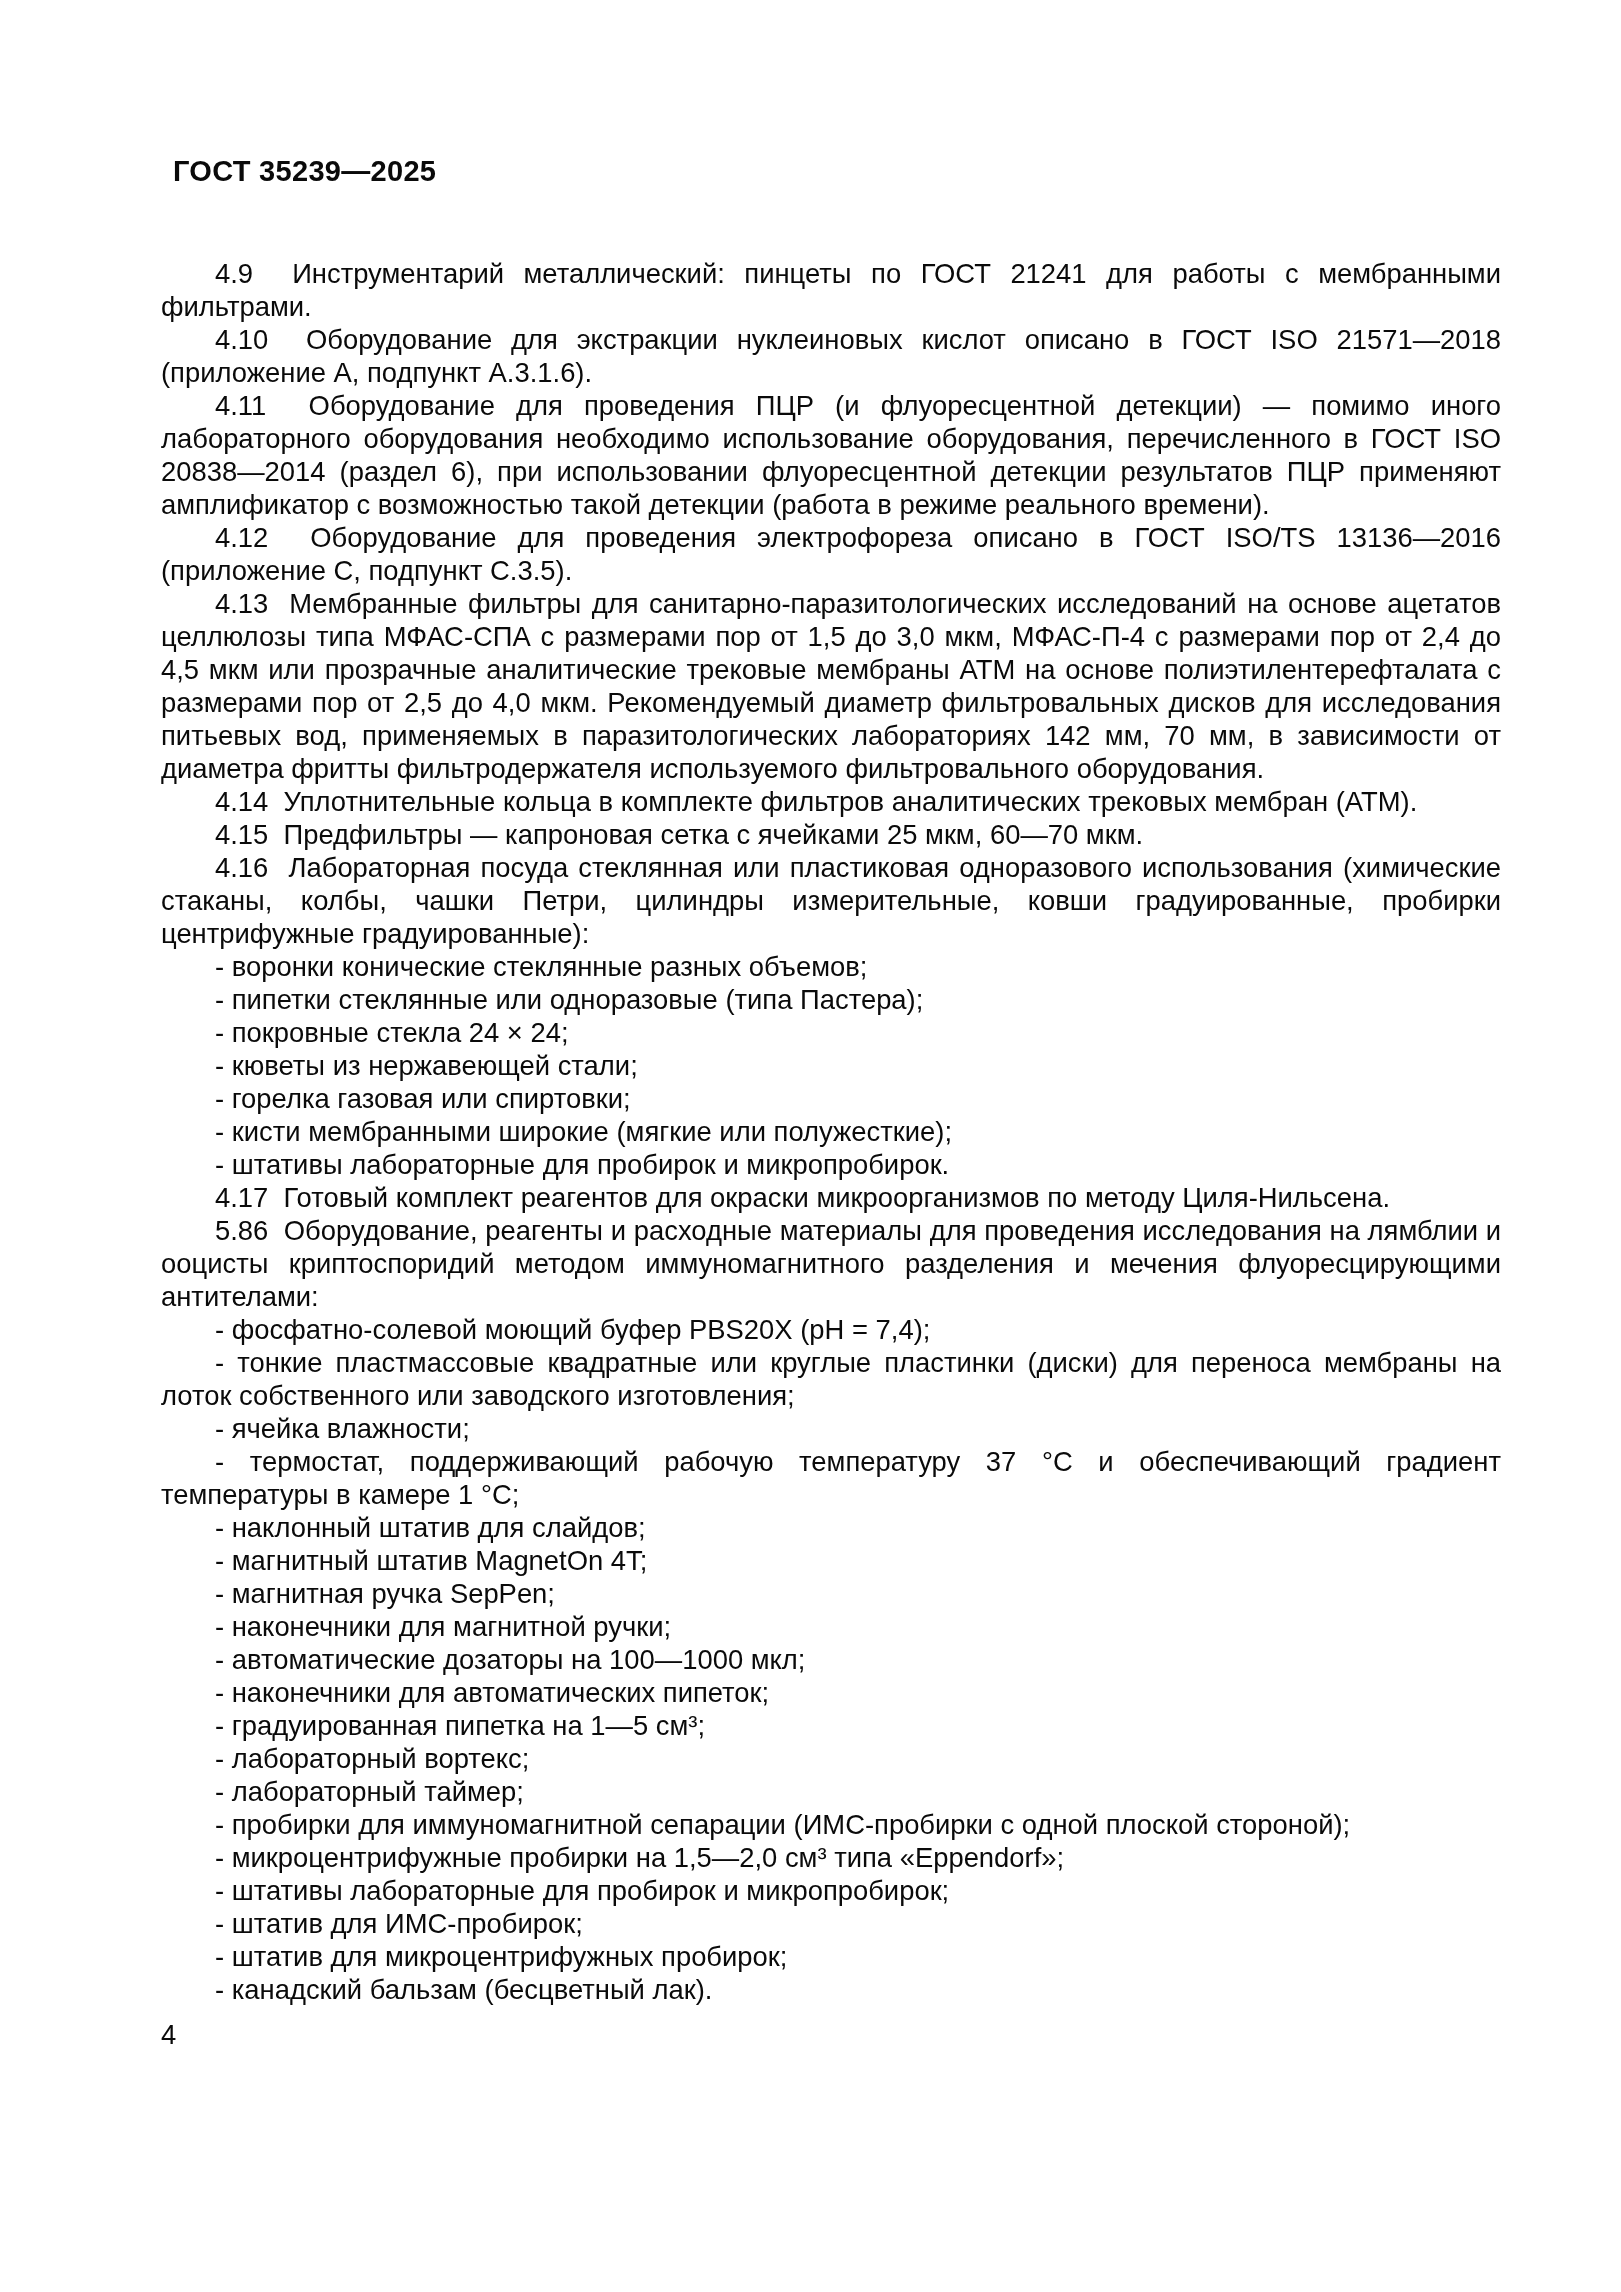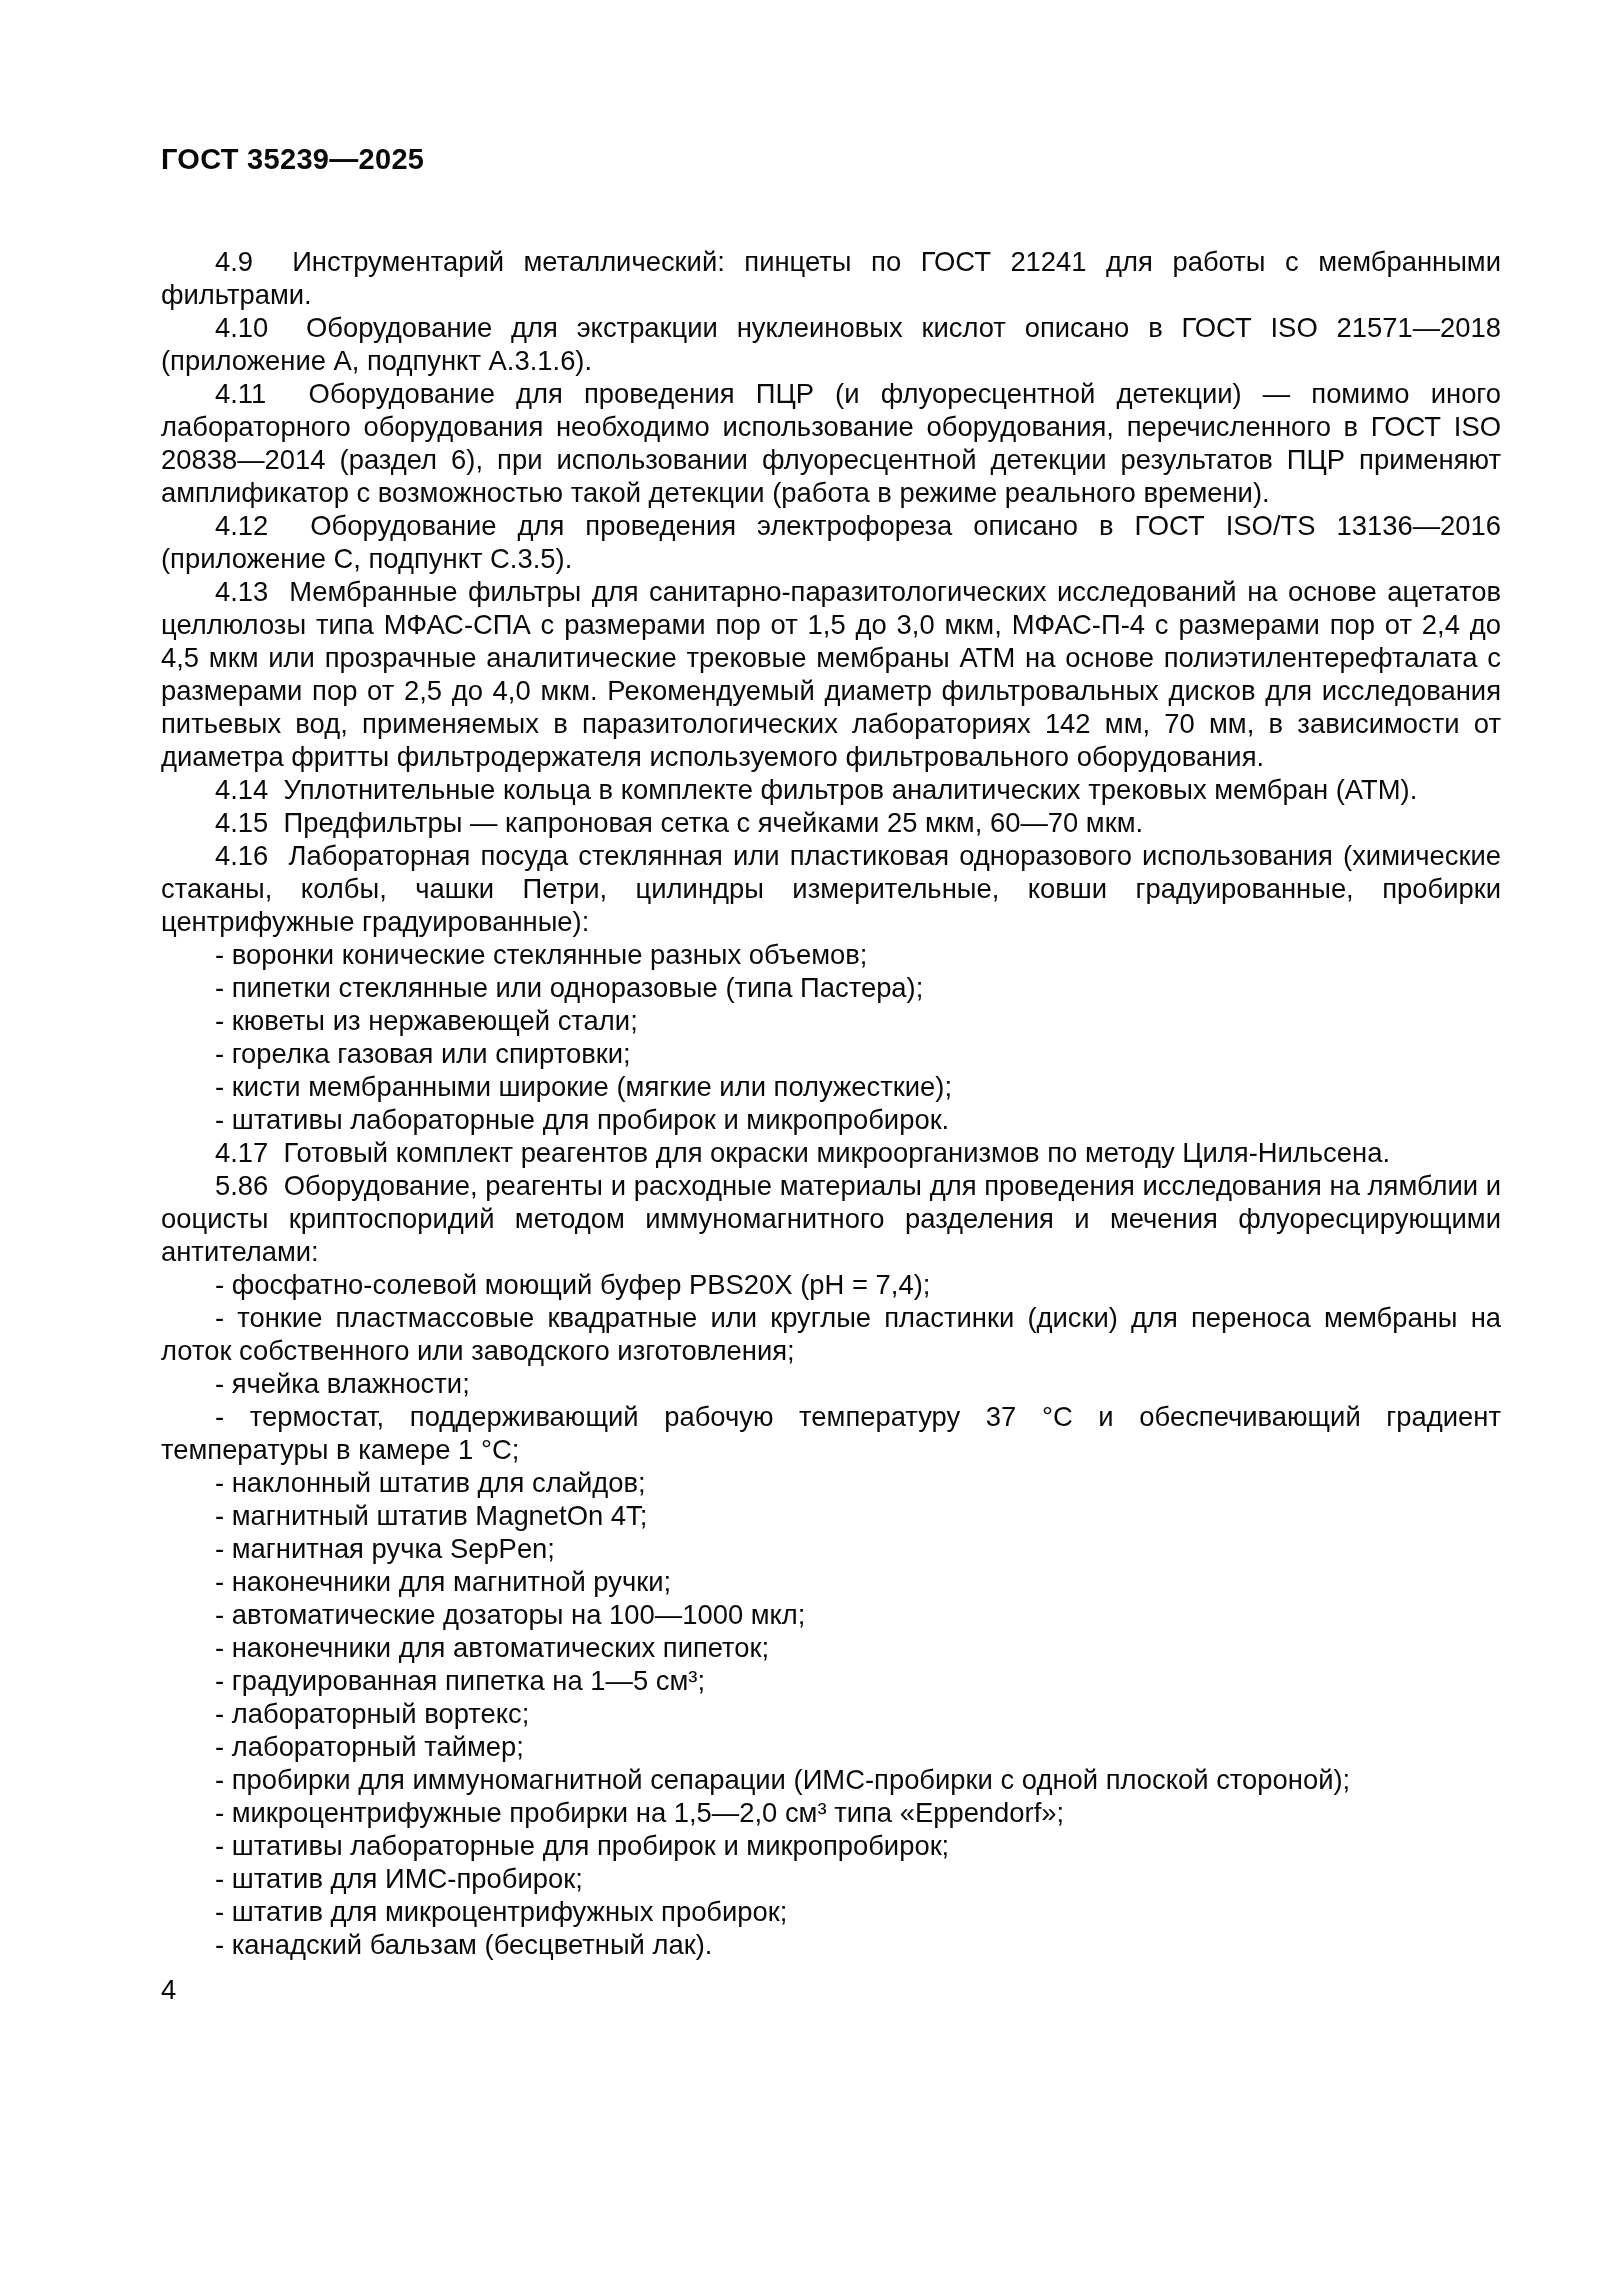--- a/index.html
+++ b/index.html
@@ -15,21 +15,21 @@
     box-sizing: border-box;
     padding: 143px 120px 0 161px;
     font-family: "Liberation Sans", sans-serif;
     color: #0a0a0a;
     overflow: hidden;
   }
   .doc-header {
     font-size: 29px;
     font-weight: 700;
     letter-spacing: 0.3px;
-    margin: 0;
+    margin: 12px;
   }
   .doc-body {
     margin-top: 69px;
   }
   .block {
     margin: 0;
     font-size: 27.4px;
     line-height: 33px;
     text-align: justify;
     text-indent: 54px;
@@ -51,20 +51,21 @@
       <p class="block">4.9  Инструментарий металлический: пинцеты по ГОСТ 21241 для работы с мембранными фильтрами.</p>
       <p class="block">4.10  Оборудование для экстракции нуклеиновых кислот описано в ГОСТ ISO 21571—2018 (приложение А, подпункт А.3.1.6).</p>
       <p class="block">4.11  Оборудование для проведения ПЦР (и флуоресцентной детекции) — помимо иного лабораторного оборудования необходимо использование оборудования, перечисленного в ГОСТ ISO 20838—2014 (раздел 6), при использовании флуоресцентной детекции результатов ПЦР применяют амплификатор с возможностью такой детекции (работа в режиме реального времени).</p>
       <p class="block">4.12  Оборудование для проведения электрофореза описано в ГОСТ ISO/TS 13136—2016 (приложение С, подпункт С.3.5).</p>
       <p class="block">4.13  Мембранные фильтры для санитарно-паразитологических исследований на основе ацетатов целлюлозы типа МФАС-СПА с размерами пор от 1,5 до 3,0 мкм, МФАС-П-4 с размерами пор от 2,4 до 4,5 мкм или прозрачные аналитические трековые мембраны АТМ на основе полиэтилентерефталата с размерами пор от 2,5 до 4,0 мкм. Рекомендуемый диаметр фильтровальных дисков для исследования питьевых вод, применяемых в паразитологических лабораториях 142 мм, 70 мм, в зависимости от диаметра фритты фильтродержателя используемого фильтровального оборудования.</p>
       <p class="block">4.14  Уплотнительные кольца в комплекте фильтров аналитических трековых мембран (АТМ).</p>
       <p class="block">4.15  Предфильтры — капроновая сетка с ячейками 25 мкм, 60—70 мкм.</p>
       <p class="block">4.16  Лабораторная посуда стеклянная или пластиковая одноразового использования (химические стаканы, колбы, чашки Петри, цилиндры измерительные, ковши градуированные, пробирки центрифужные градуированные):</p>
       <p class="block li">- воронки конические стеклянные разных объемов;</p>
       <p class="block li">- пипетки стеклянные или одноразовые (типа Пастера);</p>
+      <p class="block li">- покровные стекла 24 × 24;</p>
       <p class="block li">- кюветы из нержавеющей стали;</p>
       <p class="block li">- горелка газовая или спиртовки;</p>
       <p class="block li">- кисти мембранными широкие (мягкие или полужесткие);</p>
       <p class="block li">- штативы лабораторные для пробирок и микропробирок.</p>
       <p class="block">4.17  Готовый комплект реагентов для окраски микроорганизмов по методу Циля-Нильсена.</p>
       <p class="block">5.86  Оборудование, реагенты и расходные материалы для проведения исследования на лямблии и ооцисты криптоспоридий методом иммуномагнитного разделения и мечения флуоресцирующими антителами:</p>
       <p class="block li">- фосфатно-солевой моющий буфер PBS20X (pH = 7,4);</p>
       <p class="block li">- тонкие пластмассовые квадратные или круглые пластинки (диски) для переноса мембраны на лоток собственного или заводского изготовления;</p>
       <p class="block li">- ячейка влажности;</p>
       <p class="block li">- термостат, поддерживающий рабочую температуру 37 °С и обеспечивающий градиент температуры в камере 1 °С;</p>

